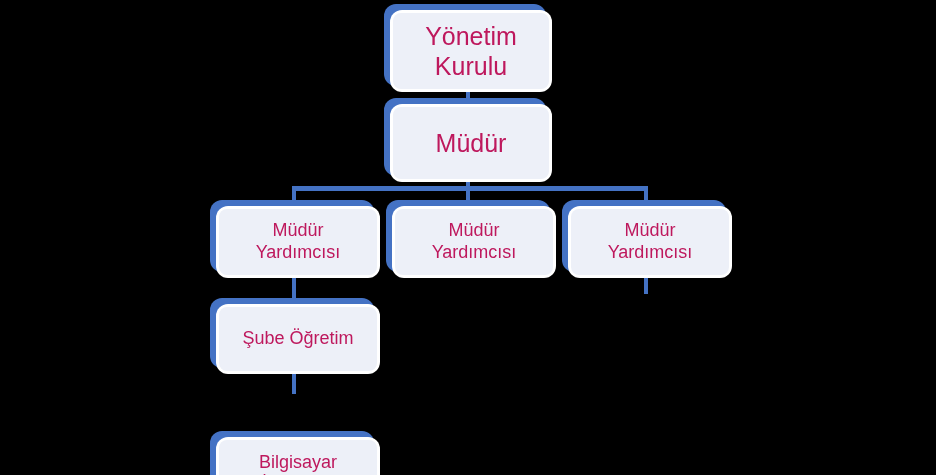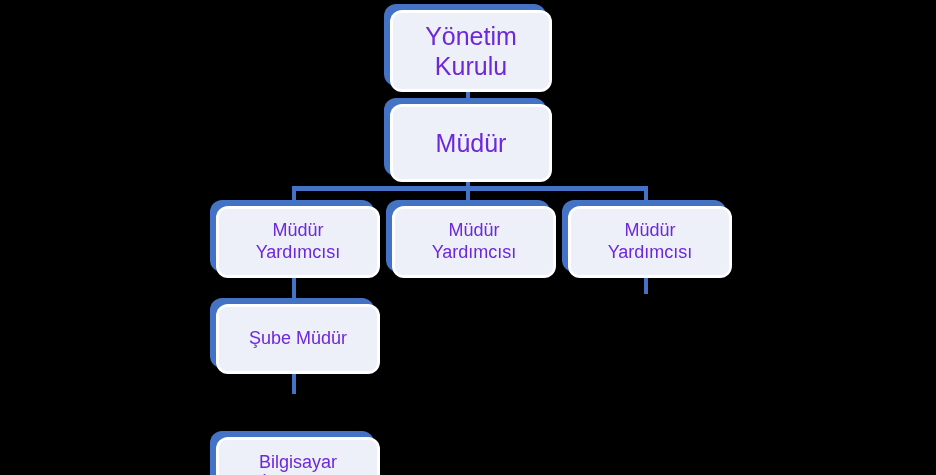--- a/index.html
+++ b/index.html
@@ -55,21 +55,21 @@
     left: 9px;
     top: 9px;
     right: -3px;
     bottom: -3px;
     background: #EDF0F8;
     border-radius: 8px;
     display: flex;
     align-items: center;
     justify-content: center;
     text-align: center;
-    color: #6d28d9;
+    color: #be185d;
     line-height: 1.22;
     padding: 2px 6px;
     box-sizing: border-box;
   }
 
   .size-lg .panel { font-size: 25px; }
   .size-md .panel { font-size: 18px; }
 
   .label { display: block; white-space: pre-line; }
 </style>
@@ -137,21 +137,21 @@
     <div class="panel">
       <span class="label">Müdür
 Yardımcısı</span>
     </div>
   </div>
 
   <div class="node size-md" style="left:210px; top:298px; width:164px; height:70px;">
     <div class="plate"></div>
     <div class="shell"></div>
     <div class="panel">
-      <span class="label">Şube Müdür</span>
+      <span class="label">Şube Öğretim</span>
     </div>
   </div>
 
 
   <div class="node size-md" style="left:210px; top:394px; width:164px; height:74px;margin-top:37px;">
     <div class="plate"></div>
     <div class="shell"></div>
     <div class="panel">
       <span class="label">Bilgisayar
 İşletmeni</span>

